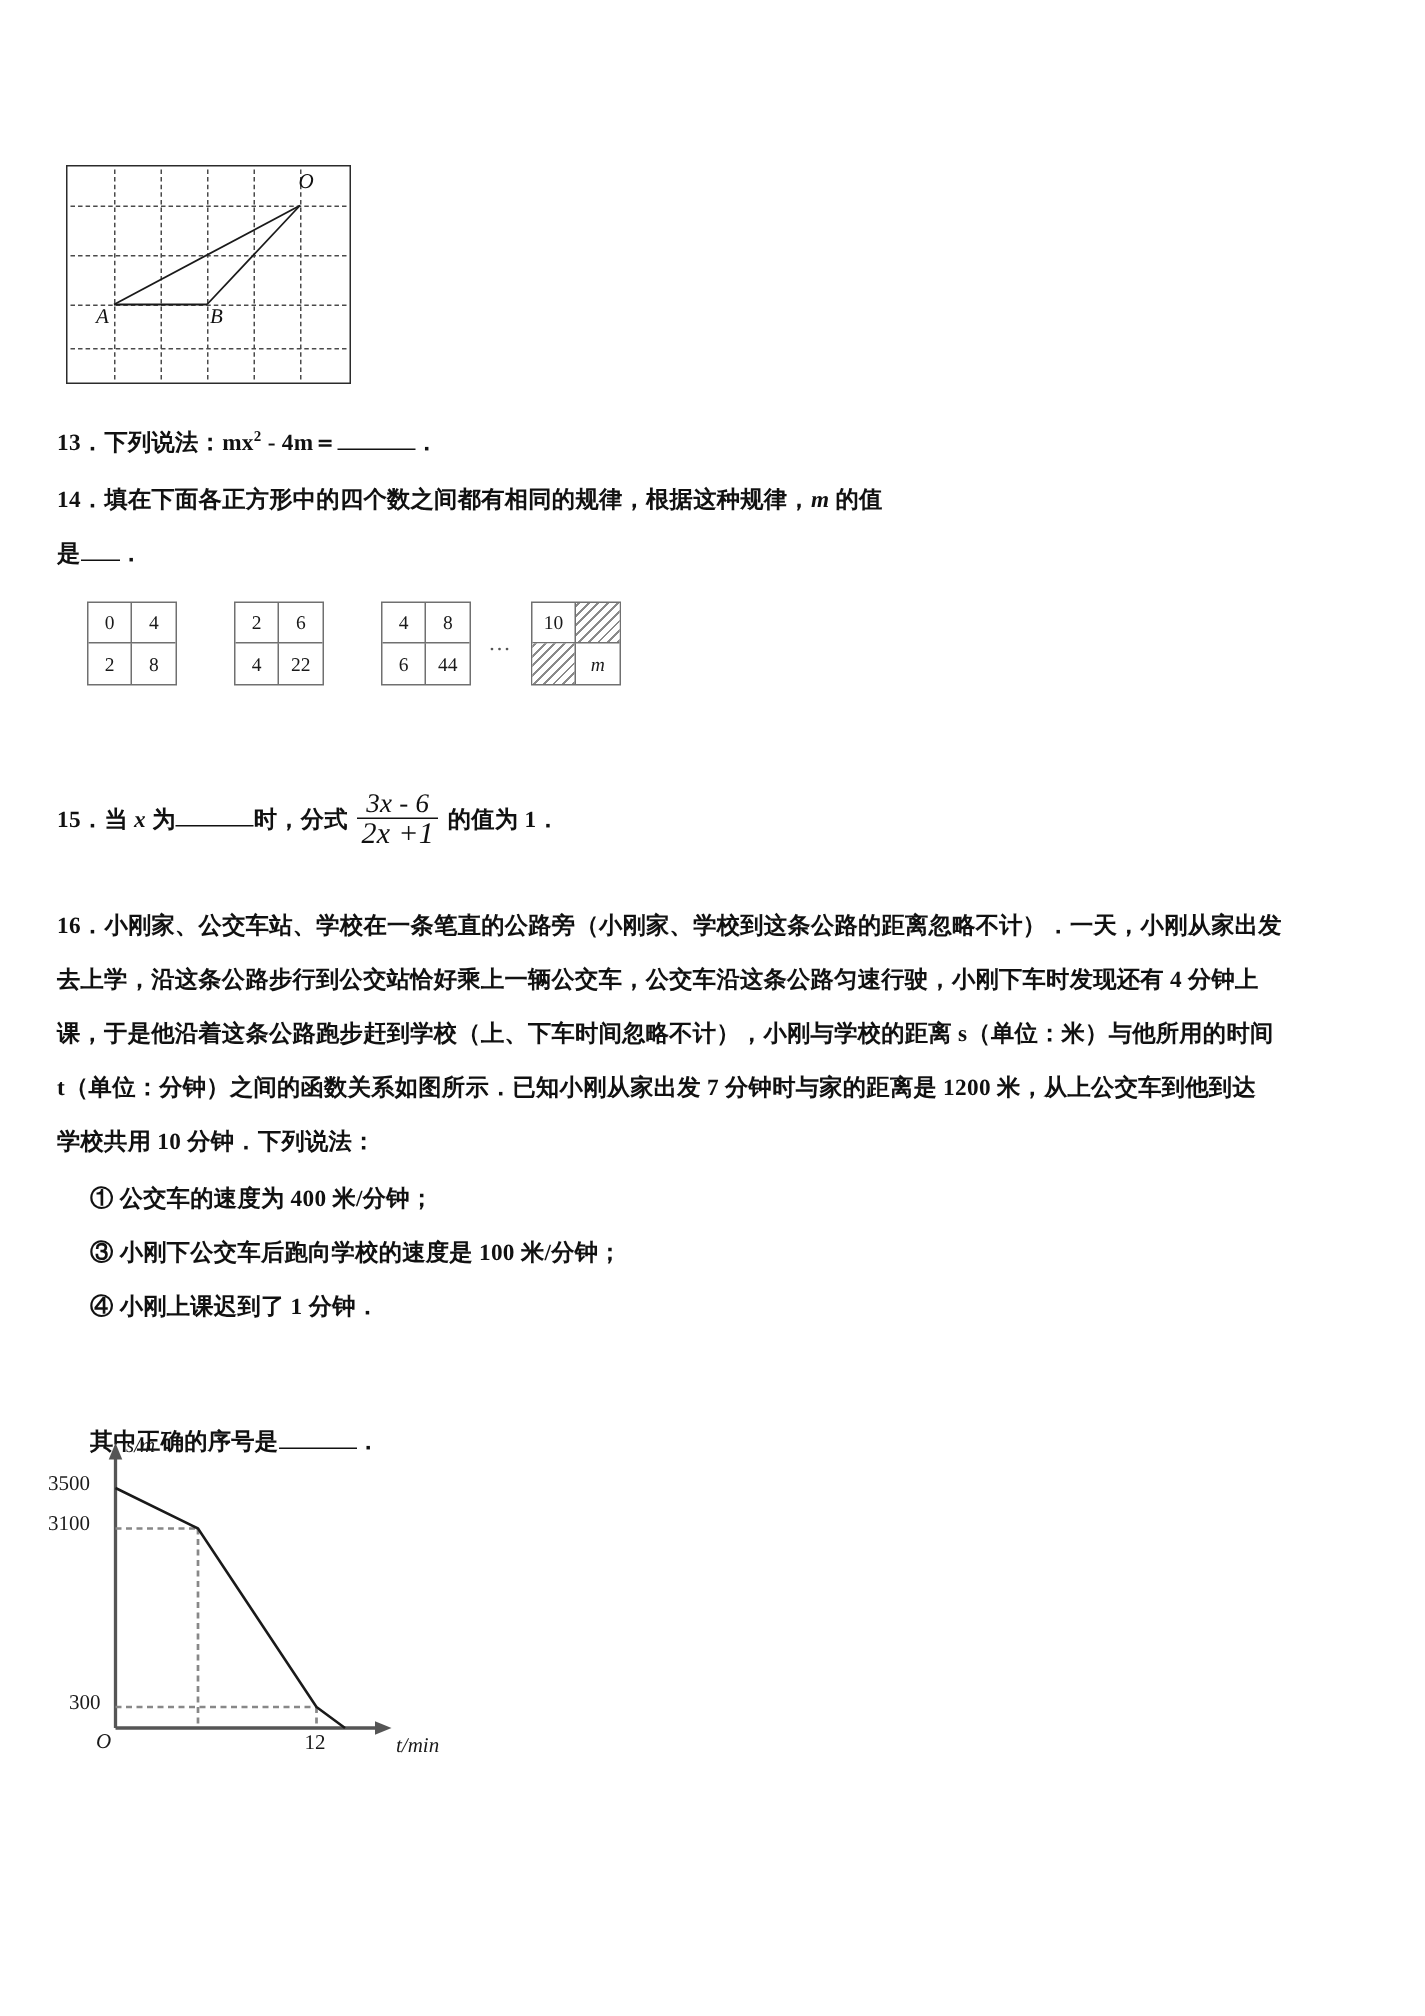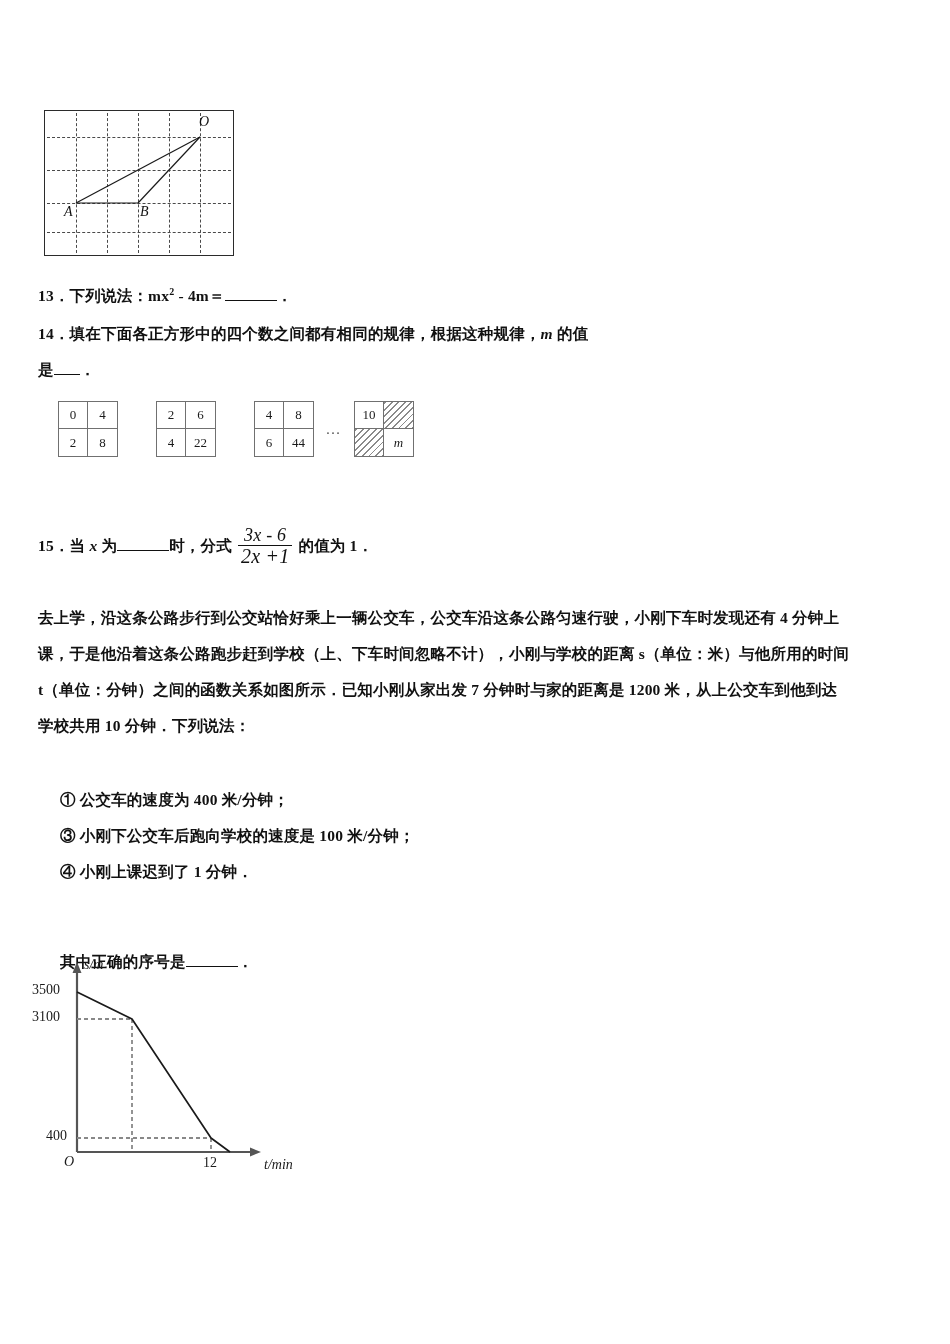--- a/index.html
+++ b/index.html
@@ -240,20 +240,23 @@
 </div>
 
 <div class="q" style="left:38px; top:528px; width:560px; line-height:24px;">
   <span>15．</span><span>当 </span><span class="ital">x</span><span> 为</span><span class="blank" style="width:52px;height:15px"></span><span>时，分式 </span><span class="frac">
       <span class="num ital">3x - 6</span>
       <span class="den ital">2x +1</span>
   </span><span> 的值为 1．</span>
 </div>
 
 <div class="q" style="left:38px; top:600px; width:885px; line-height:36px;">
+  <div>
+    <span>16．</span><span>小刚家、公交车站、学校在一条笔直的公路旁（小刚家、学校到这条公路的距离忽略不计）．一天，小刚从家出发</span>
+  </div>
   <div>去上学，沿这条公路步行到公交站恰好乘上一辆公交车，公交车沿这条公路匀速行驶，小刚下车时发现还有 4 分钟上</div>
   <div>课，于是他沿着这条公路跑步赶到学校（上、下车时间忽略不计），小刚与学校的距离 s（单位：米）与他所用的时间</div>
   <div>t（单位：分钟）之间的函数关系如图所示．已知小刚从家出发 7 分钟时与家的距离是 1200 米，从上公交车到他到达</div>
   <div>学校共用 10 分钟．下列说法：</div>
 </div>
 
 <div class="q" style="left:60px; top:782px; width:600px; line-height:36px;">
   <div>① 公交车的速度为 400 米/分钟；</div>
   <div>③ 小刚下公交车后跑向学校的速度是 100 米/分钟；</div>
   <div>④ 小刚上课迟到了 1 分钟．</div>
@@ -279,16 +282,16 @@
 
     <polyline points="53,40 108,67 187,186 206,200" fill="none" stroke="#1a1a1a" stroke-width="1.7" stroke-linejoin="round"></polyline>
   </svg>
 
   <span class="clabel it" style="left:60px; top:5px;">s/m</span>
   <span class="clabel it" style="left:240px; top:205px;">t/min</span>
   <span class="clabel it" style="left:40px; top:202px;">O</span>
 
   <span class="clabel" style="left:8px; top:30px;">3500</span>
   <span class="clabel" style="left:8px; top:57px;">3100</span>
-  <span class="clabel" style="left:22px; top:176px;">400</span>
+  <span class="clabel" style="left:22px; top:176px;">300</span>
 
   <span class="clabel" style="left:179px; top:203px;">12</span>
 </div>
 
 </body></html>

